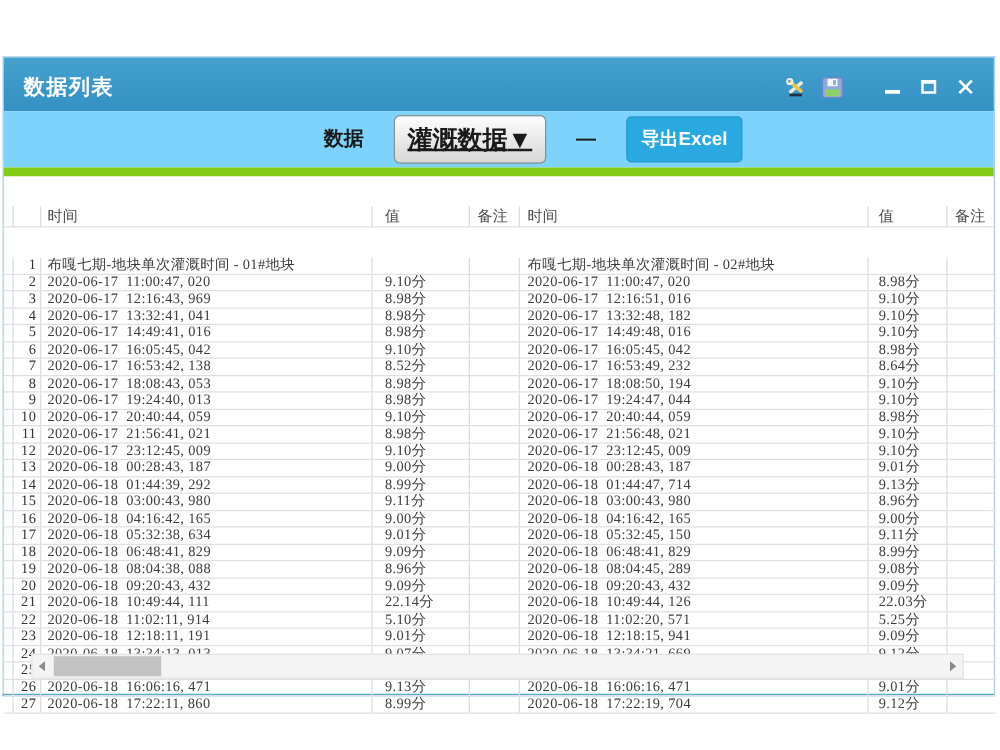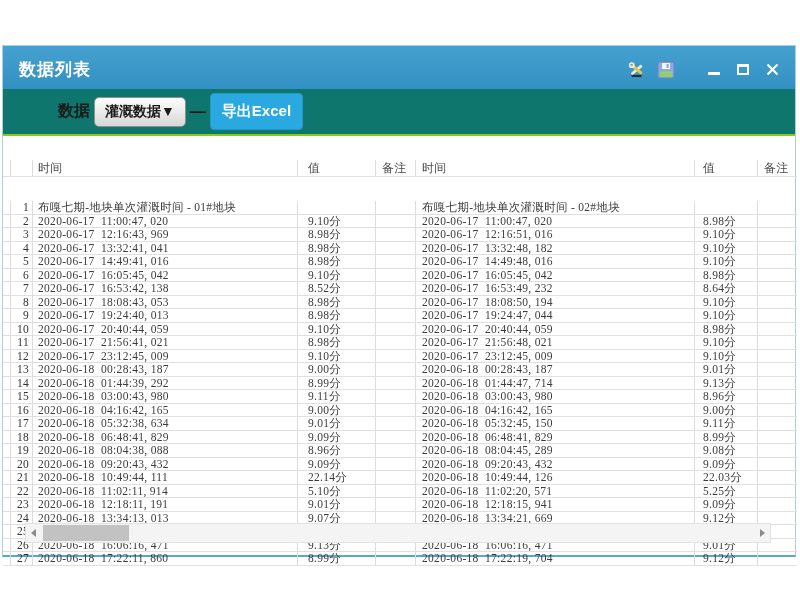--- a/index.html
+++ b/index.html
@@ -11,32 +11,32 @@
   
   .titlebar{height:43px;background:linear-gradient(#45a1cf,#3390c2);display:flex;align-items:center;
             padding:4px 14px 0 16px;}
   .title{color:#ffffff;font-weight:bold;font-size:17px;letter-spacing:1px;}
   .tb-icons{margin-left:auto;display:flex;align-items:center;gap:11px;}
   .tb-gap{width:8px;}
   .icon-btn{display:flex;align-items:center;justify-content:center;width:18px;height:18px;cursor:pointer;}
   .min-glyph{width:12px;height:3px;background:#ffffff;margin-top:8px;}
   .max-glyph{width:12px;height:11px;border:2px solid #ffffff;border-top-width:3px;}
   
-  .toolbar{height:45px;display:flex;align-items:center;gap:4px;padding-left:55px;
-           background:#0f766e;}
+  .toolbar{height:45px;display:flex;align-items:center;justify-content:center;gap:24px;padding-left:55px;
+           background:#7dd3fc;}
   .lbl-data{font-size:16px;font-weight:bold;color:#1a1a1a;}
   .btn-gray{background:linear-gradient(#fdfdfd,#d7d7d7);border:1px solid #8f8f8f;border-radius:5px;
             font-weight:bold;font-size:13px;color:#1a1a1a;padding:5px 10px;min-width:90px;text-align:center;
             font-family:"Liberation Sans",sans-serif;}
-  .btn-drop{min-width:82px;font-size:14px;}
+  .btn-drop{min-width:82px;font-size:20px;text-decoration:underline;}
   .dash{font-size:16px;font-weight:bold;color:#1a1a1a;}
   .btn-export{background:#29a9e0;border:1px solid #2398cc;border-radius:4px;color:#ffffff;
               font-weight:bold;font-size:15px;padding:8px 11px;font-family:"Liberation Sans",sans-serif;}
   
-  .grid{position:absolute;left:0;top:88px;width:792px;border-top:2px solid #84cc16;
+  .grid{position:absolute;left:0;top:88px;width:792px;border-top:7px solid #84cc16;
         font-family:"Liberation Serif","DejaVu Serif",serif;font-size:11.5px;color:#3c3c3c;
         white-space:pre;letter-spacing:0.3px;}
   .trow{display:flex;height:13.5px;line-height:13px;}
   .hrow{display:flex;height:17px;line-height:16px;color:#4a4a4a;font-size:12px;}
   .cell{border-right:1px solid #dcdcdc;border-bottom:1px solid #e0e0e0;overflow:hidden;flex:none;}
   .c-gutter{width:8px;}
   .c-num{width:22px;text-align:right;padding-right:3px;color:#333;}
   .c-time{width:265px;padding-left:5px;}
   .c-val{width:78px;padding-left:10px;}
   .c-note{width:40px;padding-left:6px;}

